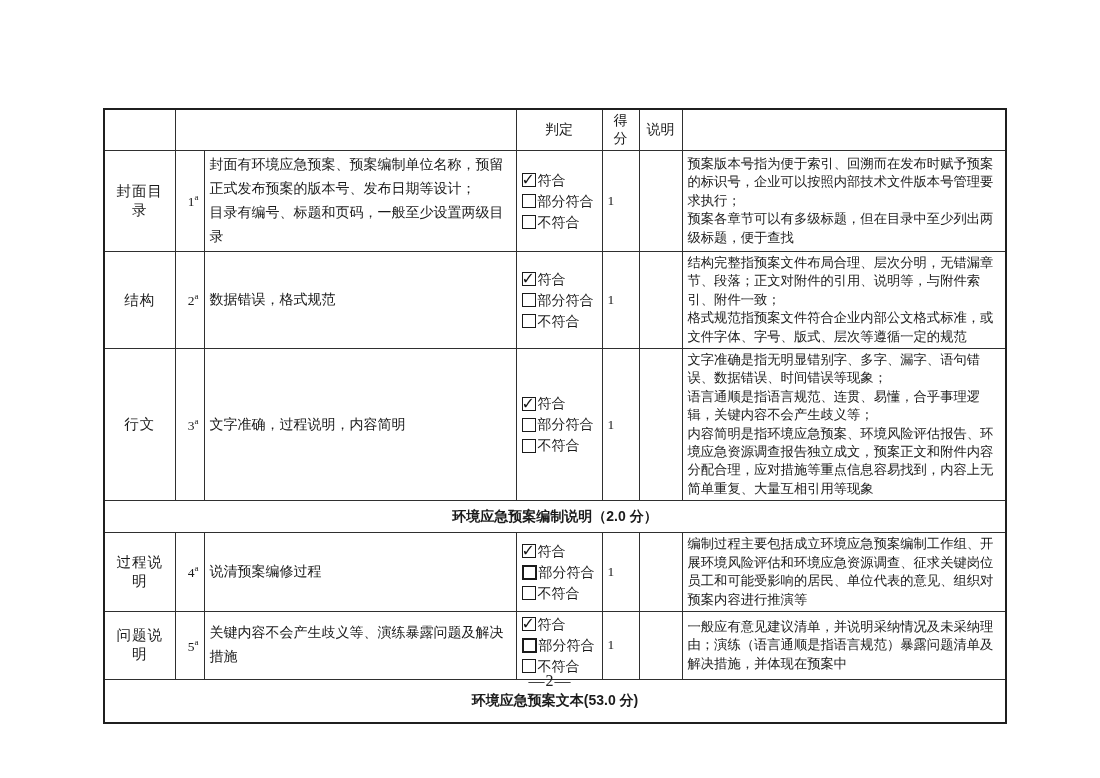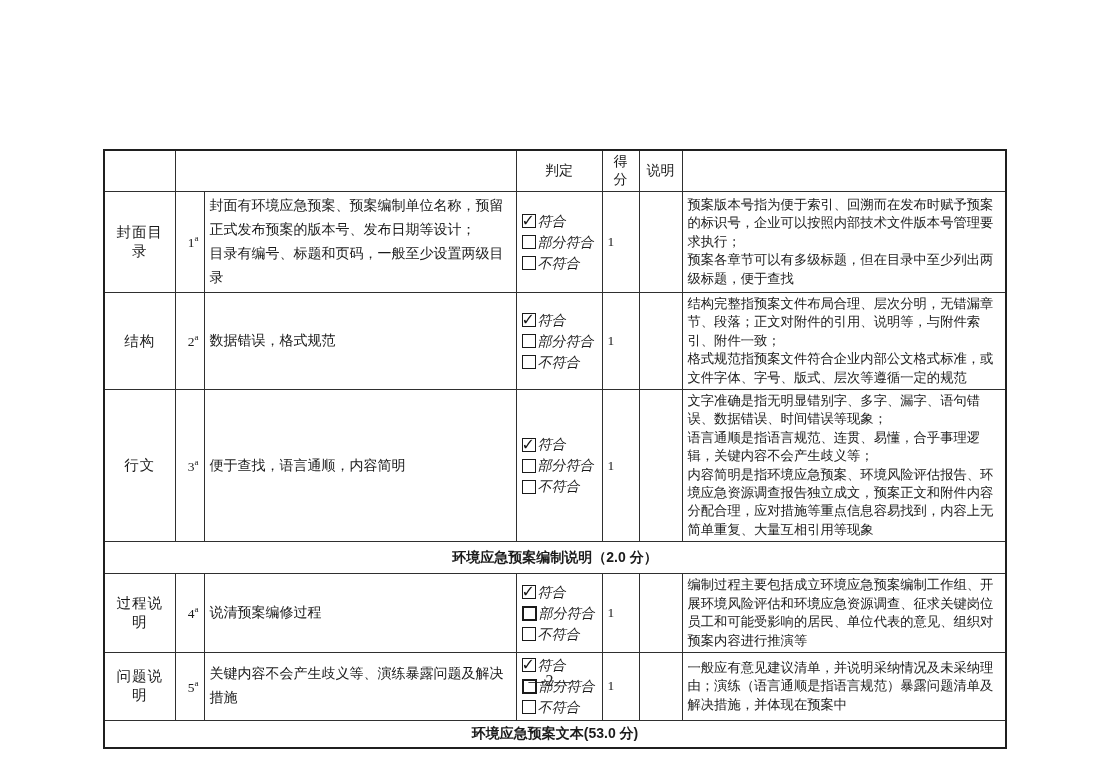--- a/index.html
+++ b/index.html
@@ -6,21 +6,20 @@
   body{
     width:1100px;height:778px;position:relative;background:#ffffff;
     font-family:"Liberation Serif","DejaVu Serif",serif;color:#1a1a1a;
   }
   .page{position:absolute;left:0;top:0;width:1100px;height:778px;background:#fff;overflow:hidden;}
 
   table.eval{
     position:absolute;left:103px;top:108px;width:902px;
     border-collapse:collapse;table-layout:fixed;
     font-size:14px;
-    margin-top:41px;
   }
   table.eval td{
     border:1px solid #2f2f2f;
     padding:2px 5px;
     vertical-align:middle;
     overflow:hidden;
   }
   table.eval{border:2px solid #1f1f1f;}
   td.cat{text-align:center;letter-spacing:1px;font-size:14.5px;}
   td.num{text-align:right;font-size:13.5px;}
@@ -29,21 +28,21 @@
   td.judge{font-size:14px;line-height:21px;padding-left:6px;}
   td.score{vertical-align:top;font-size:13.5px;padding:1px 4px;}
   td.note{}
   td.expl{vertical-align:top;white-space:pre-line;font-size:13.3px;line-height:18.4px;padding:2px 4px;}
   td.hdr{text-align:center;font-size:14px;padding:3px 0;}
   td.section{
     text-align:center;font-weight:bold;
     font-family:"Liberation Sans","DejaVu Sans",sans-serif;
     font-size:14px;padding:4px 0;
   }
-  .judge-line{display:flex;align-items:center;white-space:nowrap;font-style:italic;}
+  .judge-line{display:flex;align-items:center;white-space:nowrap;}
   .cb{
     width:12px;height:12px;border:1.4px solid #1a1a1a;background:#fff;
     display:inline-block;position:relative;margin-right:2px;flex:none;
   }
   .cb.bold{border-width:2.6px;width:11px;height:11px;}
   .cb.checked::after{
     content:"✓";position:absolute;left:-1px;top:-5px;
     font-size:16px;font-weight:bold;color:#111;
     font-family:"DejaVu Sans",sans-serif;
   }
@@ -123,21 +122,21 @@
       </td>
       <td class="score">1</td>
       <td class="note"></td>
       <td class="expl">结构完整指预案文件布局合理、层次分明，无错漏章节、段落；正文对附件的引用、说明等，与附件索引、附件一致；
 格式规范指预案文件符合企业内部公文格式标准，或文件字体、字号、版式、层次等遵循一定的规范</td>
     </tr>
 
     <tr style="height:150px">
       <td class="cat">行文</td>
       <td class="num"><span>3</span><sup>a</sup></td>
-      <td class="desc">便于查找，语言通顺，内容简明</td>
+      <td class="desc">文字准确，过程说明，内容简明</td>
       <td class="judge">
         <div class="judge-line">
               <span class="cb checked"></span>
               <span>符合</span>
             </div>
         <div class="judge-line">
               <span class="cb"></span>
               <span>部分符合</span>
             </div>
         <div class="judge-line">
@@ -195,20 +194,20 @@
         <div class="judge-line">
               <span class="cb"></span>
               <span>不符合</span>
             </div>
       </td>
       <td class="score">1</td>
       <td class="note"></td>
       <td class="expl">一般应有意见建议清单，并说明采纳情况及未采纳理由；演练（语言通顺是指语言规范）暴露问题清单及解决措施，并体现在预案中</td>
     </tr>
 
-    <tr style="height:28px">
+    <tr style="height:44px">
       <td class="section" colspan="7">环境应急预案文本(53.0 分)</td>
     </tr>
   </tbody>
     </table>
 
   <div class="footer">—2—</div>
 </div>
 
 </body></html>

